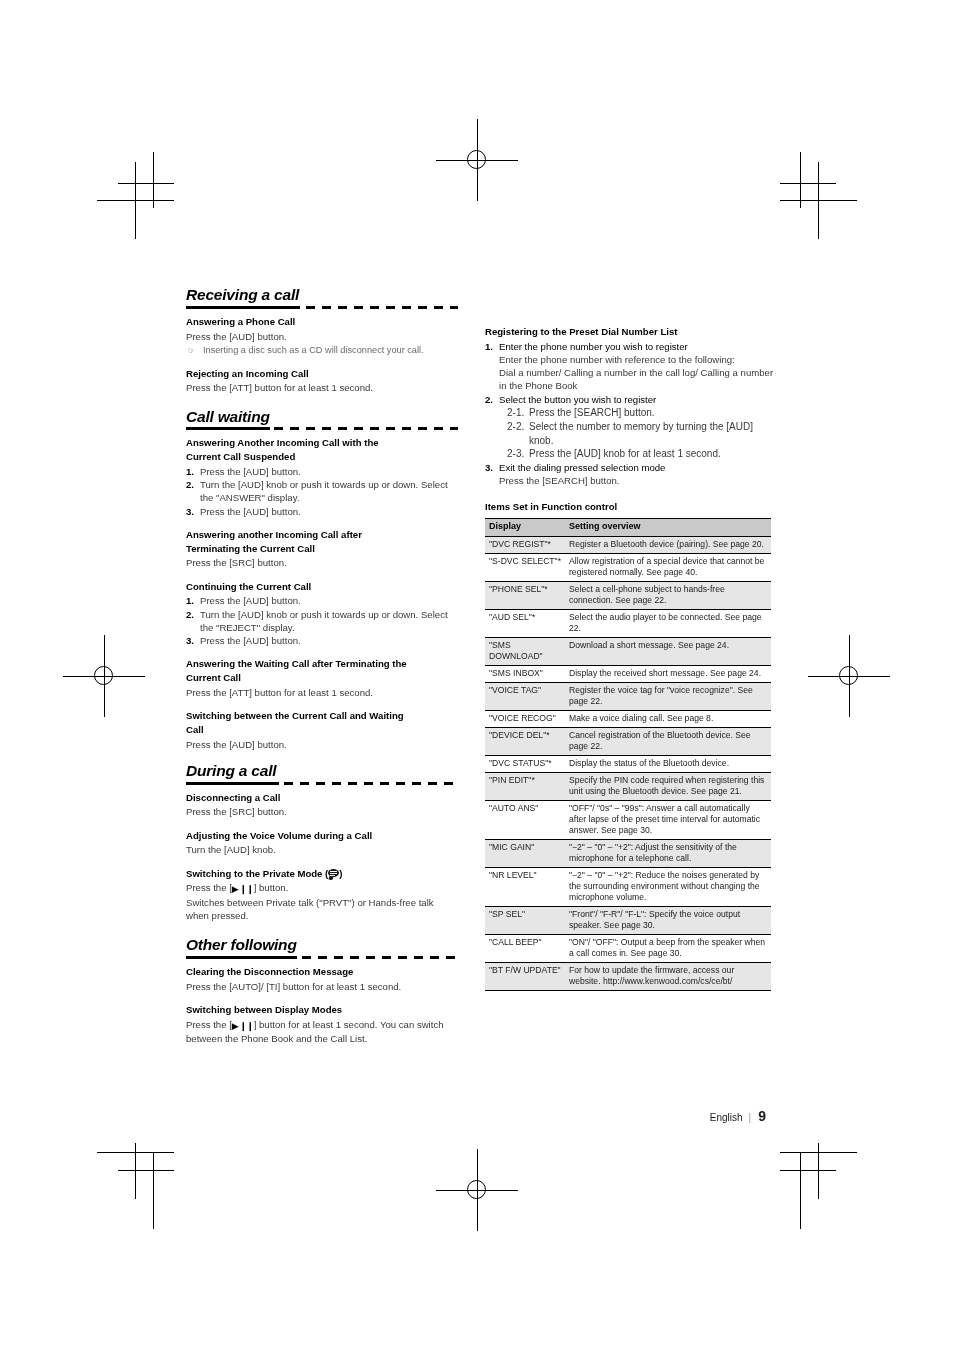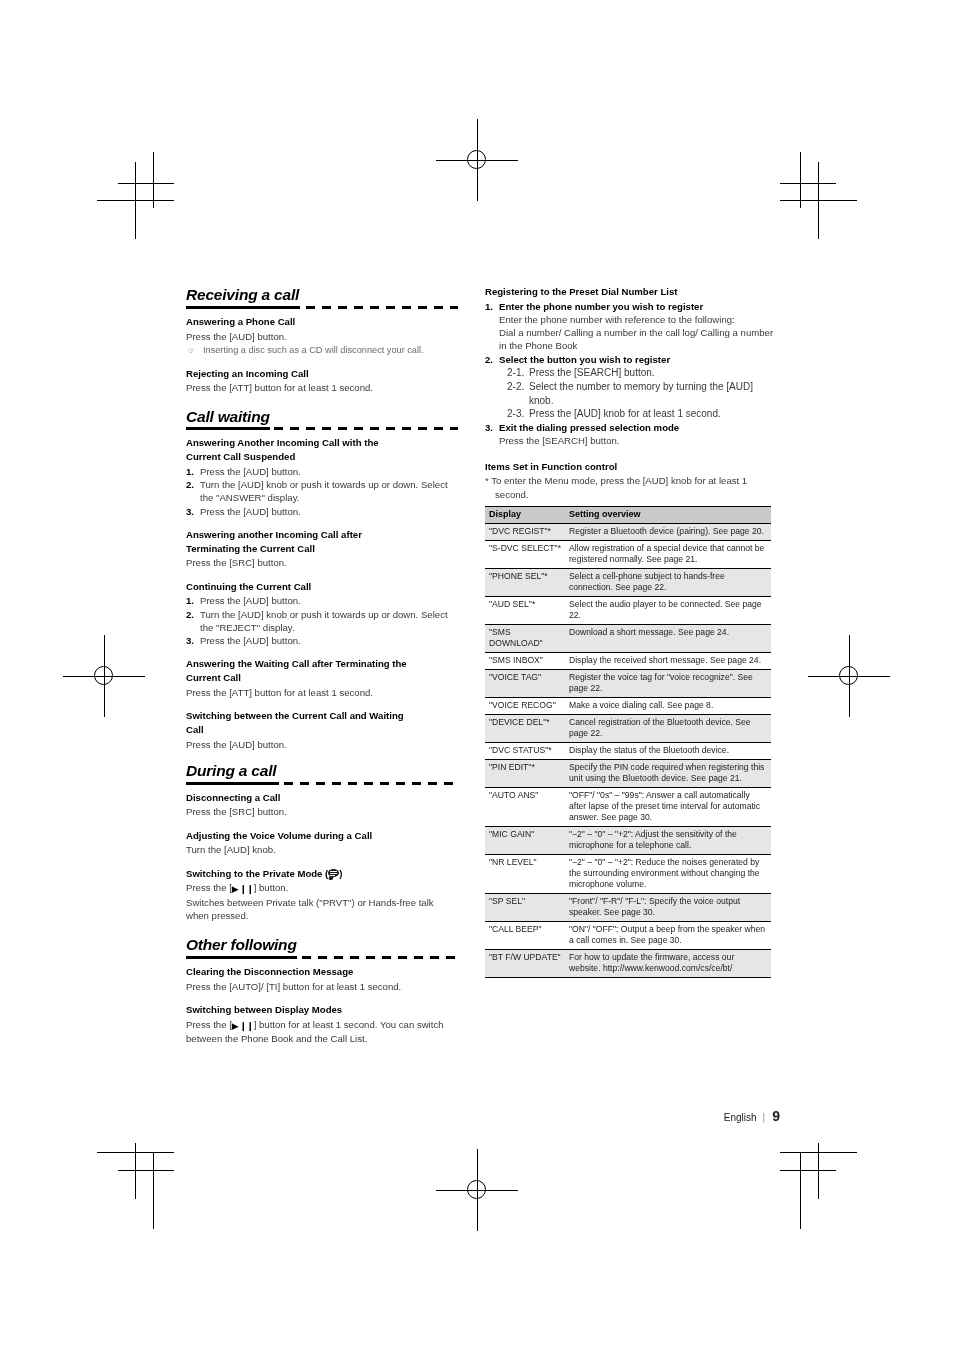--- a/index.html
+++ b/index.html
@@ -123,21 +123,21 @@
     line-height: 1.38;
     color: #3a3a3a;
   }
   ol.num > li > .n {
     position: absolute;
     left: 0; top: 0;
     font-weight: bold;
     color: #000;
   }
 
-  ol.num.bold-title > li > .t { font-weight: bold; color: #000; }
+  ol.num.bold-title > li > .t { font-weight: normal; color: #000; }
 
   .sub-item {
     position: relative;
     padding-left: 22px;
     font-size: 10px;
     line-height: 1.38;
     color: #3a3a3a;
   }
   .sub-item > .n {
     position: absolute; left: 0; top: 0;
@@ -225,21 +225,21 @@
     font-size: 9px;
   }
   table.fn td { color: #1c1c1c; }
   table.fn tr.shade td { background: #e6e6e6; }
   table.fn tr.plain td { background: #ffffff; }
   table.fn td.col-disp { white-space: normal; }
 
   
   .footer {
     position: absolute;
-    left: 494px; top: 1108px;
+    left: 480px; top: 1108px;
     width: 286px;
     text-align: right;
     font-size: 10px;
     color: #1a1a1a;
   }
   .footer .sep {
     display: inline-block;
     margin: 0 7px 0 6px;
     color: #9a9a9a;
   }
@@ -409,21 +409,21 @@
 
     <div class="blk">
       <div class="sub-head">Switching between Display Modes</div>
       <div class="body-line">
         <span>Press the [</span><span class="pp">▶ ❙❙</span><span>] button for at least 1 second. You can switch between the Phone Book and the Call List.</span>
       </div>
     </div>
 
   </div>
 
-  <div class="col col-right" style="width:290px;">
+  <div class="col col-right" style="width:290px;margin-top:40px;">
 
     <div class="sub-head">Registering to the Preset Dial Number List</div>
 
     <ol class="num bold-title">
       <li>
         <span class="n">1.</span>
         <span class="t">Enter the phone number you wish to register</span>
         <div>Enter the phone number with reference to the following:</div>
         <div>Dial a number/ Calling a number in the call log/ Calling a number in the Phone Book</div>
       </li>
@@ -437,41 +437,40 @@
       <li>
         <span class="n">3.</span>
         <span class="t">Exit the dialing pressed selection mode</span>
         <div>Press the [SEARCH] button.</div>
       </li>
     </ol>
 
     <div style="height:13px;"></div>
 
     <div class="sub-head">Items Set in Function control</div>
-    <div class="body-line" style="padding-left:10px; text-indent:-10px;">* To enter the Menu mode, press the [AUD] knob for at least 1 second.</div>
 
     <table class="fn">
       <colgroup>
           <col class="c1">
           <col class="c2">
         </colgroup>
       <thead>
         <tr>
           <th>Display</th>
           <th>Setting overview</th>
         </tr>
       </thead>
       <tbody>
         <tr class="shade">
             <td class="col-disp">"DVC REGIST"*</td>
             <td>Register a Bluetooth device (pairing). See page 20.</td>
           </tr>
         <tr class="plain">
             <td class="col-disp">"S-DVC SELECT"*</td>
-            <td>Allow registration of a special device that cannot be registered normally. See page 21.</td>
+            <td>Allow registration of a special device that cannot be registered normally. See page 40.</td>
           </tr>
         <tr class="shade">
             <td class="col-disp">"PHONE SEL"*</td>
             <td>Select a cell-phone subject to hands-free connection. See page 22.</td>
           </tr>
         <tr class="plain">
             <td class="col-disp">"AUD SEL"*</td>
             <td>Select the audio player to be connected. See page 22.</td>
           </tr>
         <tr class="shade">

